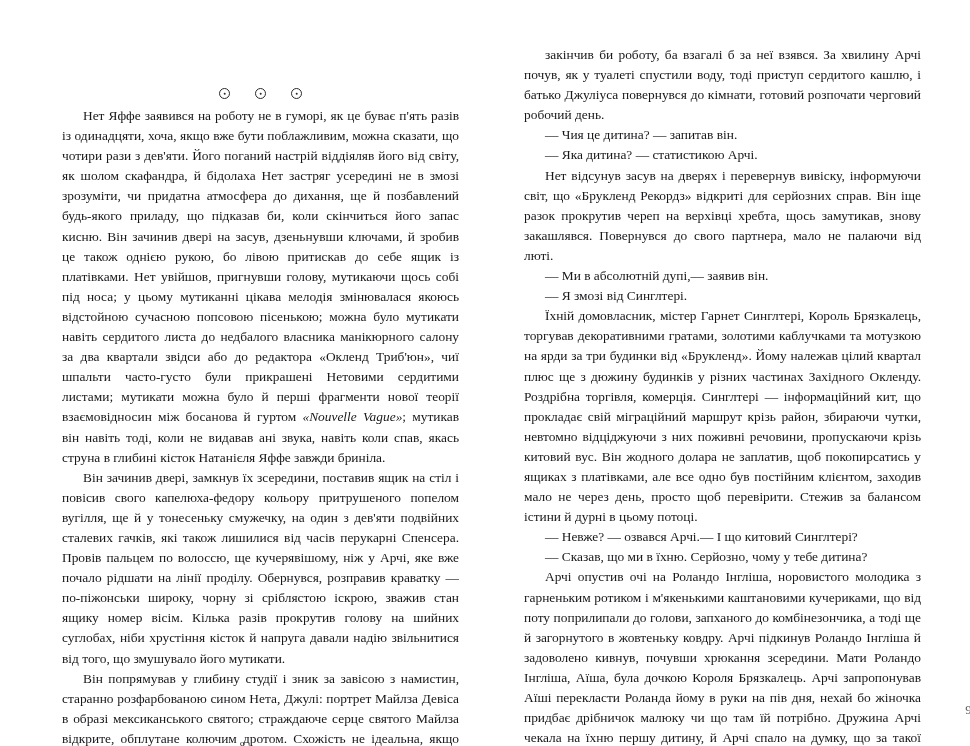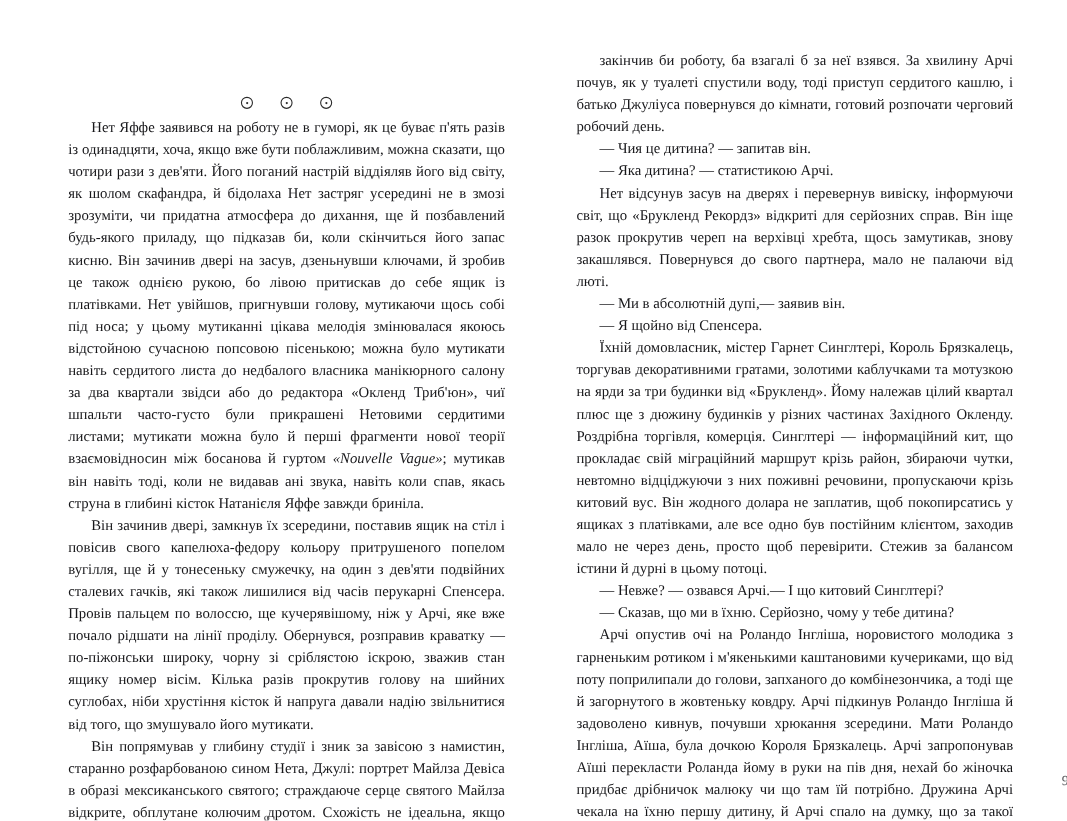--- a/index.html
+++ b/index.html
@@ -134,21 +134,21 @@
   </div>
 
   <div class="page page-right">
 
     <div class="textblock">
       <p>закінчив би роботу, ба взагалі б за неї взявся. За хвилину Арчі почув, як у туалеті спустили воду, тоді приступ сердитого кашлю, і батько Джуліуса повернувся до кімнати, готовий розпочати черговий робочий день.</p>
       <p class="dialogue">— Чия це дитина? — запитав він.</p>
       <p class="dialogue">— Яка дитина? — статистикою Арчі.</p>
       <p>Нет відсунув засув на дверях і перевернув вивіску, інформуючи світ, що «Брукленд Рекордз» відкриті для серйозних справ. Він іще разок прокрутив череп на верхівці хребта, щось замутикав, знову закашлявся. Повернувся до свого партнера, мало не палаючи від люті.</p>
       <p class="dialogue">— Ми в абсолютній дупі,— заявив він.</p>
-      <p class="dialogue">— Я щойно від Спенсера.</p>
+      <p class="dialogue">— Я змозі від Синглтері.</p>
       <p>Їхній домовласник, містер Гарнет Синглтері, Король Брязкалець, торгував декоративними гратами, золотими каблучками та мотузкою на ярди за три будинки від «Брукленд». Йому належав цілий квартал плюс ще з дюжину будинків у різних частинах Західного Окленду. Роздрібна торгівля, комерція. Синглтері — інформаційний кит, що прокладає свій міграційний маршрут крізь район, збираючи чутки, невтомно відціджуючи з них поживні речовини, пропускаючи крізь китовий вус. Він жодного долара не заплатив, щоб покопирсатись у ящиках з платівками, але все одно був постійним клієнтом, заходив мало не через день, просто щоб перевірити. Стежив за балансом істини й дурні в цьому потоці.</p>
       <p class="dialogue">— Невже? — озвався Арчі.— І що китовий Синглтері?</p>
       <p class="dialogue">— Сказав, що ми в їхню. Серйозно, чому у тебе дитина?</p>
       <p>Арчі опустив очі на Роландо Інгліша, норовистого молодика з гарненьким ротиком і м'якенькими каштановими кучериками, що від поту поприлипали до голови, запханого до комбінезончика, а тоді ще й загорнутого в жовтеньку ковдру. Арчі підкинув Роландо Інгліша й задоволено кивнув, почувши хрюкання зсередини. Мати Роландо Інгліша, Аїша, була дочкою Короля Брязкалець. Арчі запропонував Аїші перекласти Роланда йому в руки на пів дня, нехай бо жіночка придбає дрібничок малюку чи що там їй потрібно. Дружина Арчі чекала на їхню першу дитину, й Арчі спало на думку, що за такої загрози батьківства</p>
     </div>
 
     <div class="folio">9</div>
   </div>
 
 </div>

